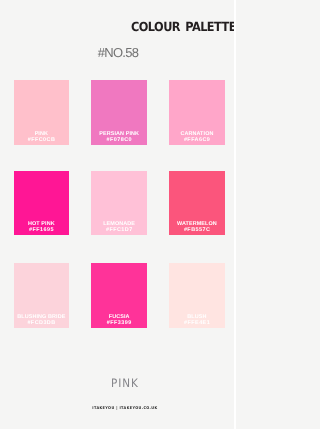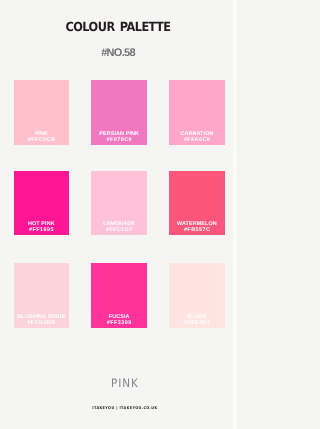--- a/index.html
+++ b/index.html
@@ -19,37 +19,37 @@
   .page {
     position: relative;
     width: 236px;
     height: 429px;
     box-sizing: border-box;
   }
   .title {
     position: absolute;
     left: 0; right: 0;
     top: 20px;
-    text-align: center;
+    text-align: right;
     font-family: "DejaVu Sans Condensed", "DejaVu Sans", sans-serif;
     font-weight: bold;
     font-size: 12.6px;
     letter-spacing: -0.52px;
     word-spacing: 1.8px;
     color: #231f20;
     line-height: 14px;
   }
   .subtitle {
     position: absolute;
     left: 0; right: 0;
     top: 47.6px;
     text-align: center;
     font-family: "Liberation Sans", sans-serif;
-    font-weight: 700;
-    font-size: 11px;
+    font-weight: 400;
+    font-size: 13px;
     letter-spacing: -0.7px;
     color: #727272;
     line-height: 10px;
   }
   .grid {
     position: absolute;
     left: 13.5px;
     top: 79.8px;
     width: 211px;
   }

